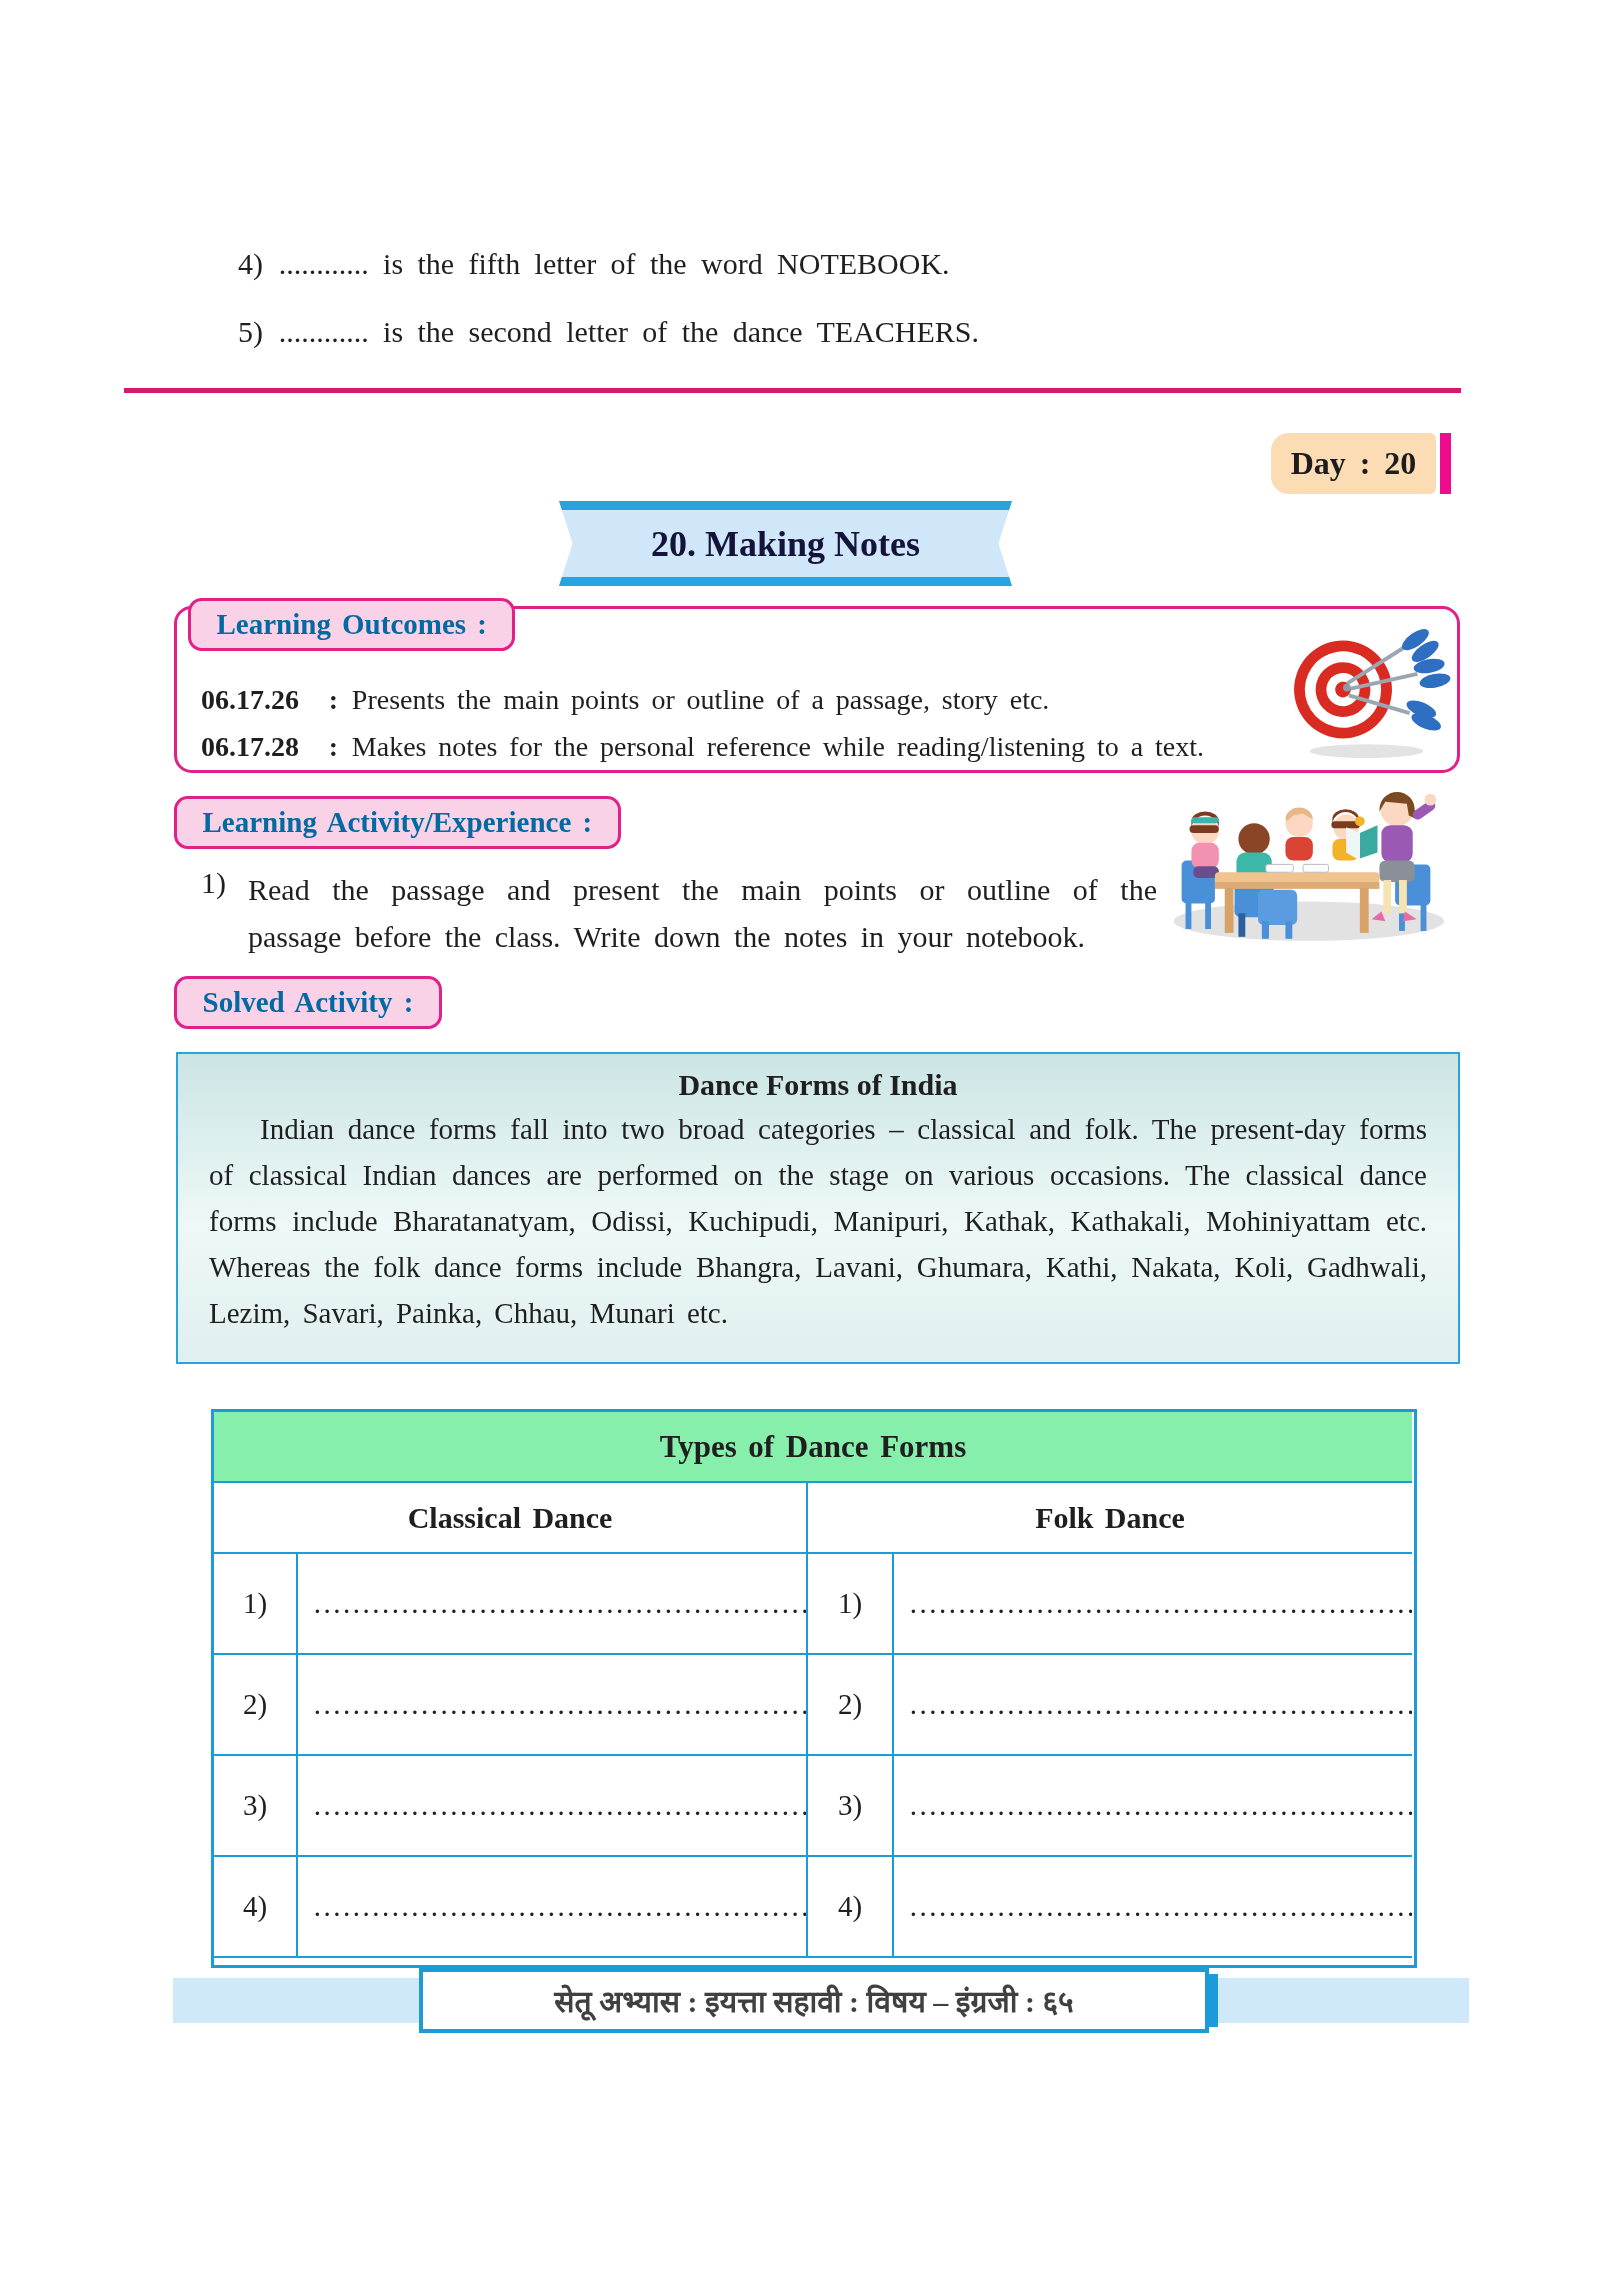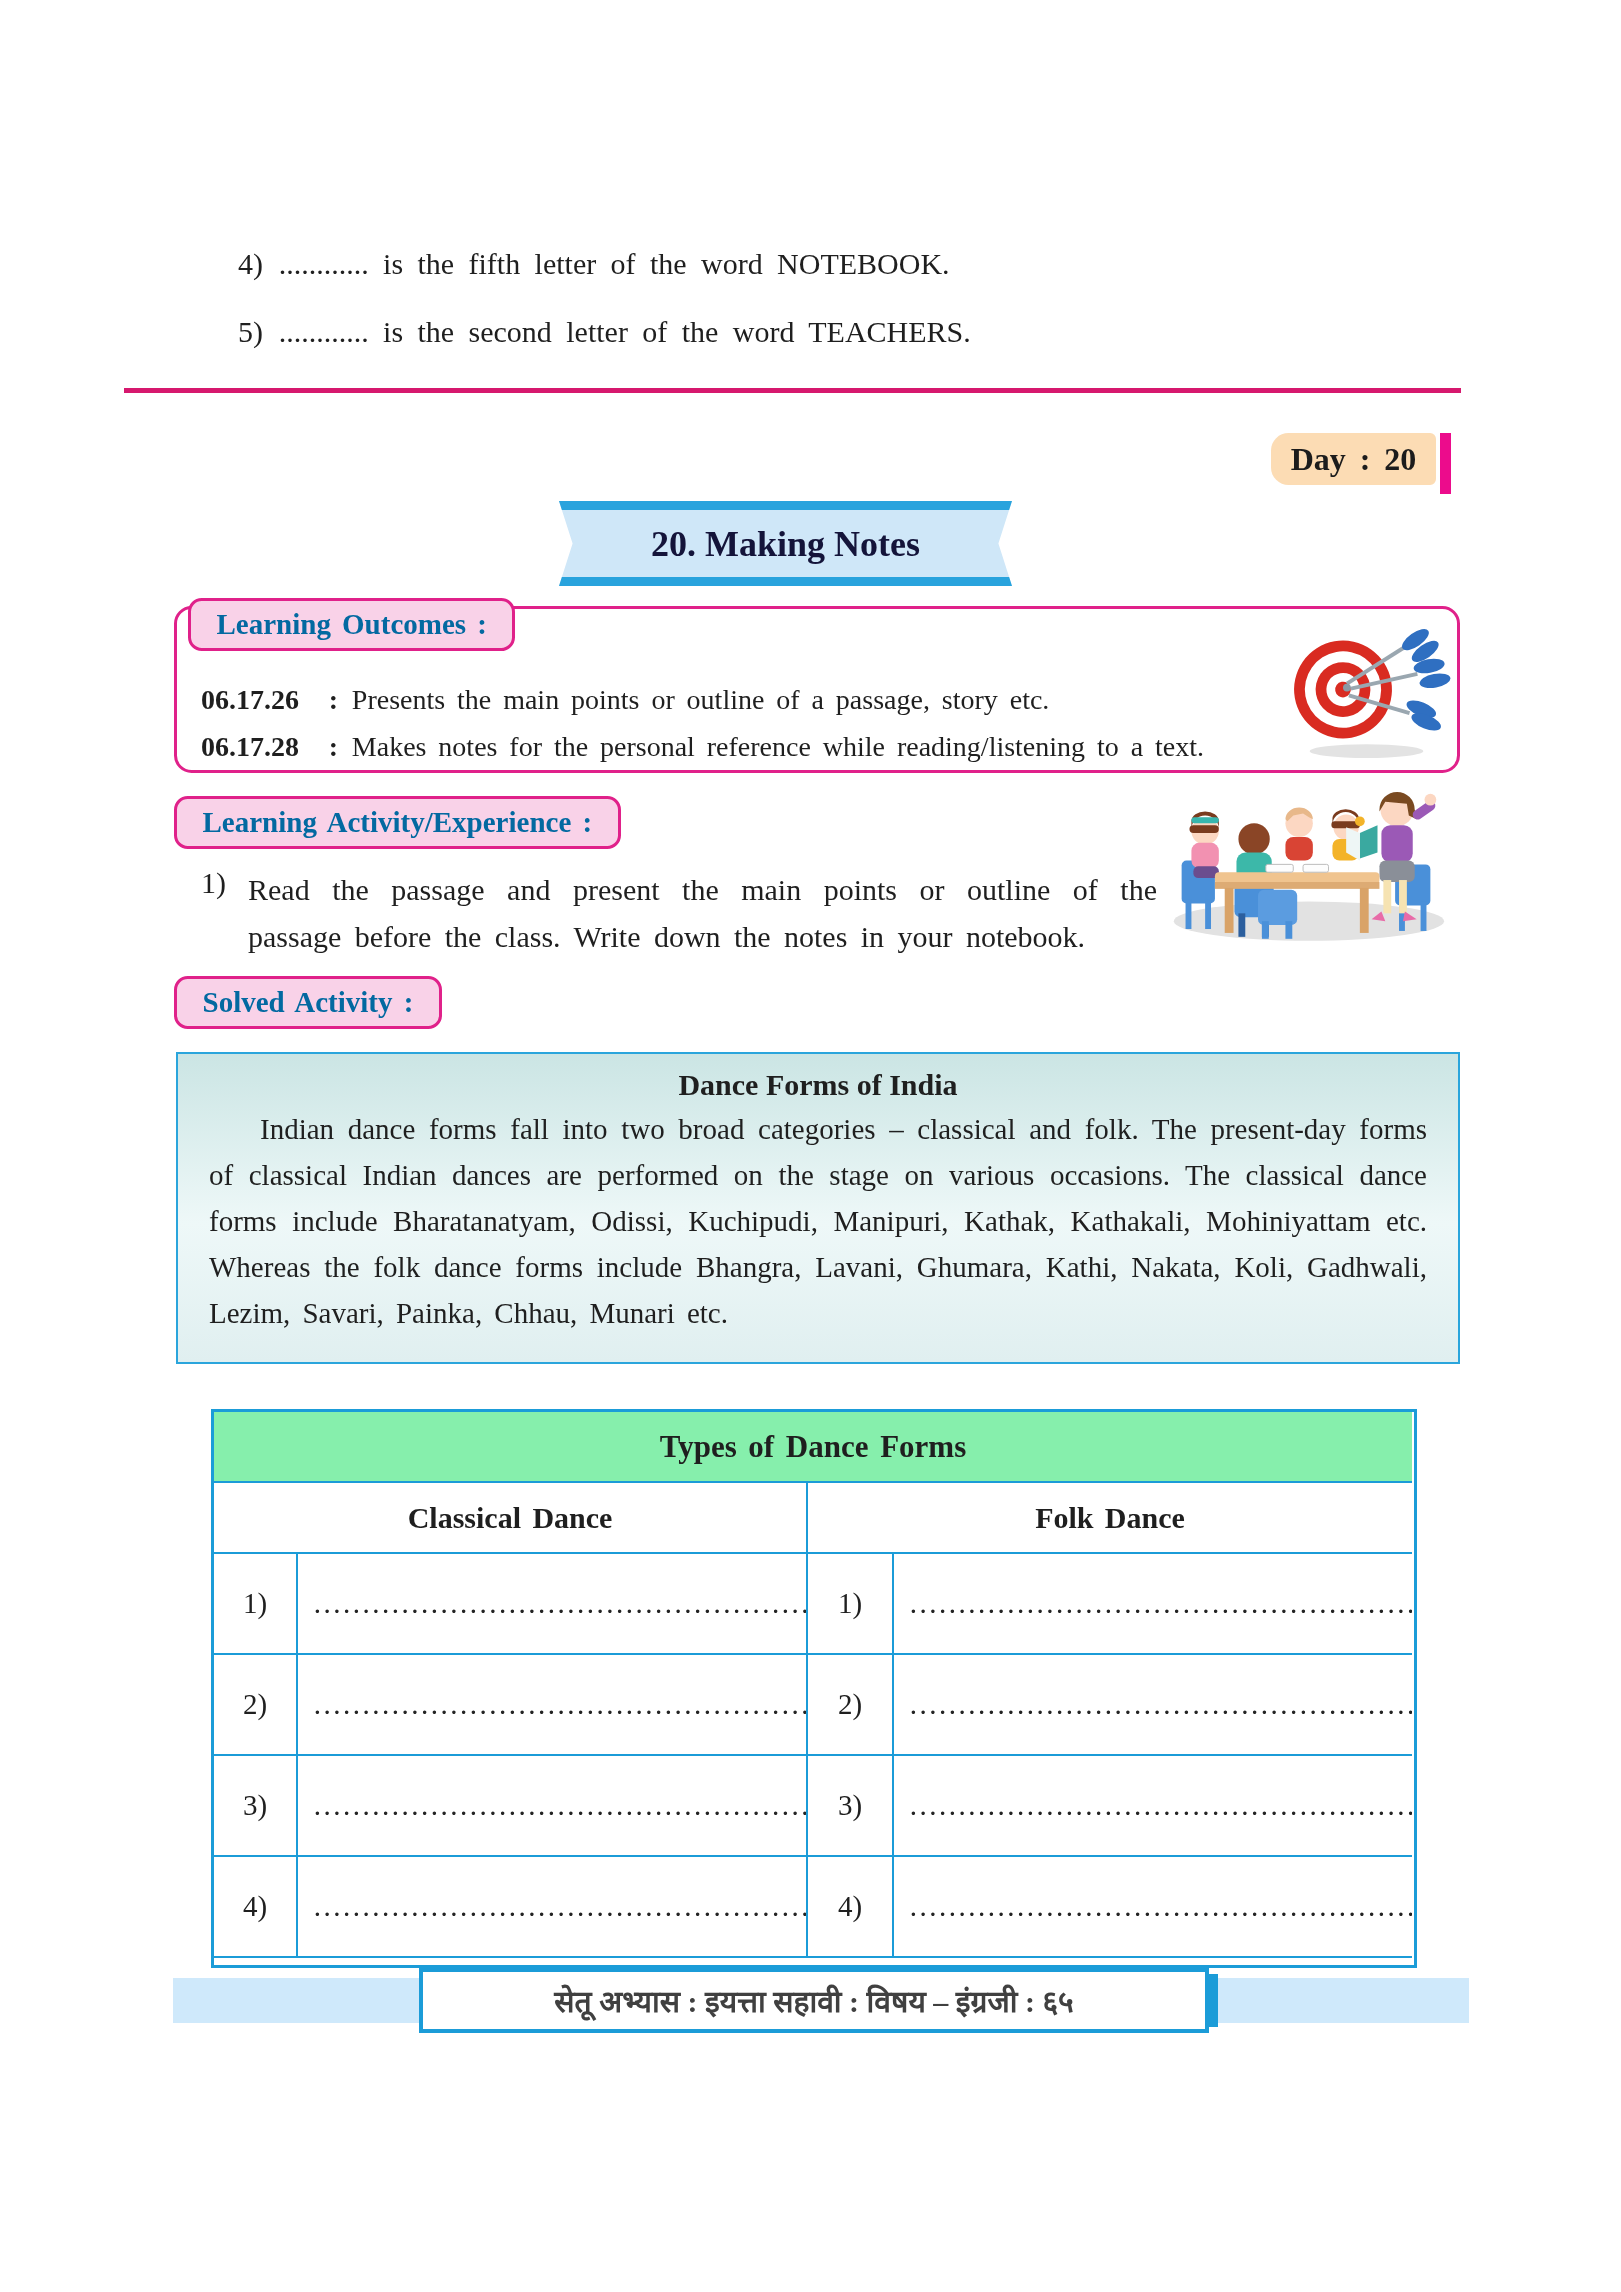--- a/index.html
+++ b/index.html
@@ -10,21 +10,21 @@
   .abs{position:absolute;}
 
   
   .intro-item{left:238px;font-size:30px;word-spacing:6.9px;white-space:nowrap;}
   .intro-item .num{margin-right:15.7px;}
 
   .separator{left:124px;top:388px;width:1337px;height:4.9px;background:#d6186e;}
 
   
   .day-badge{
-    left:1271px;top:433px;width:165px;height:52px;background:#fcdcb4;
+    left:1271px;top:433px;width:165px;height:61px;background:#fcdcb4;
     border-radius:17.6px 5.9px 5.9px 17.6px;display:flex;align-items:center;justify-content:center;
     font-size:32px;font-weight:bold;color:#1c1c1c;word-spacing:5.9px;
   }
   .day-bar{left:1440px;top:433px;width:10.8px;height:61px;background:#ec0c8c;}
 
   
   .title-ribbon{
     left:559px;top:501px;width:453px;height:85px;background:#cfe7f8;
     border-top:9.8px solid #29a3dd;border-bottom:9.8px solid #29a3dd;box-sizing:border-box;
     display:flex;align-items:center;justify-content:center;
@@ -92,21 +92,21 @@
     font-family:"Liberation Serif","DejaVu Sans",serif;
   }
 </style>
 </head>
 <body>
 
 <div class="abs intro-item" style="top:247px;">
   <span class="num">4)</span><span>............ is the fifth letter of the word  NOTEBOOK.</span>
 </div>
 <div class="abs intro-item" style="top:315px;">
-  <span class="num">5)</span><span>............ is the second letter of the word TEACHERS.</span>
+  <span class="num">5)</span><span>............ is the second letter of the dance TEACHERS.</span>
 </div>
 
 <div class="abs separator"></div>
 
 <div class="abs day-badge">Day : 20</div>
 <div class="abs day-bar"></div>
 
 <div class="abs title-ribbon">20. Making Notes</div>
 
 <div class="abs lo-box"></div>

